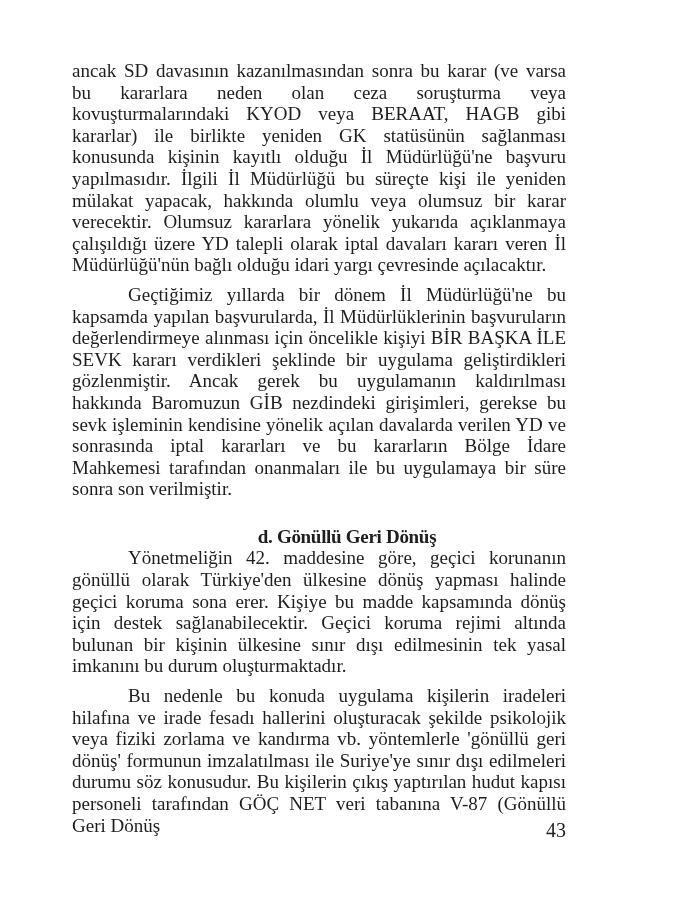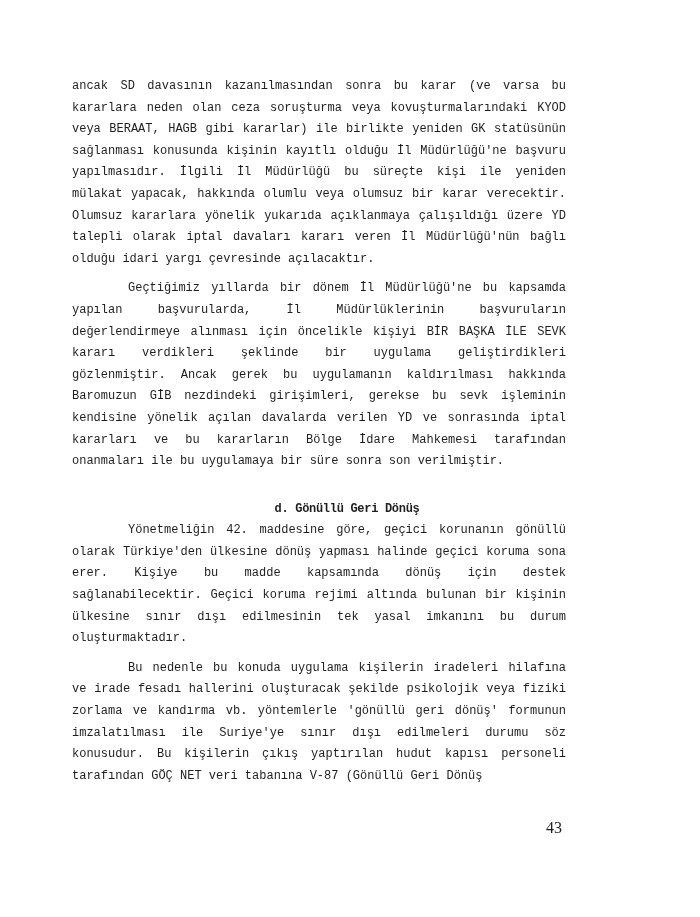--- a/index.html
+++ b/index.html
@@ -1,43 +1,43 @@
 <!DOCTYPE html>
 <html><head>
 <meta charset="utf-8">
 <style>
   html, body { margin: 0; padding: 0; background: #ffffff; }
   body { width: 700px; height: 917px; position: relative; overflow: hidden; }
   .page {
     position: absolute;
     left: 72px;
-    top: 76px;
+    top: 60px;
     width: 494px;
-    font-family: Liberation Mono, monospace;
-    font-size: 12px;
+    font-family: Liberation Serif, serif;
+    font-size: 19px;
     line-height: 21.6px;
     color: #1e1e1e;
     text-align: justify;
   }
   .page p { margin: 0; }
   .indent { text-indent: 56px; }
   .gap-small { margin-top: 8px !important; }
   .heading {
     font-weight: bold;
     text-indent: 56px;
     margin-top: 26px !important;
     text-align: center;
     letter-spacing: -0.3px;
   }
   .page-number {
     position: absolute;
     left: 546px;
     top: 819px;
     font-family: "Liberation Serif", serif;
-    font-size: 16px;
+    font-size: 20px;
     color: #1e1e1e;
   }
 </style>
 </head>
 <body>
 
 <div class="page">
   <p>ancak SD davasının kazanılmasından sonra bu karar (ve varsa bu kararlara neden olan ceza soruşturma veya kovuşturmalarındaki KYOD veya BERAAT, HAGB gibi kararlar) ile birlikte yeniden GK statüsünün sağlanması konusunda kişinin kayıtlı olduğu İl Müdürlüğü'ne başvuru yapılmasıdır. İlgili İl Müdürlüğü bu süreçte kişi ile yeniden mülakat yapacak, hakkında olumlu veya olumsuz bir karar verecektir. Olumsuz kararlara yönelik yukarıda açıklanmaya çalışıldığı üzere YD talepli olarak iptal davaları kararı veren İl Müdürlüğü'nün bağlı olduğu idari yargı çevresinde açılacaktır.</p>
   <p class="indent gap-small">Geçtiğimiz yıllarda bir dönem İl Müdürlüğü'ne bu kapsamda yapılan başvurularda, İl Müdürlüklerinin başvuruların değerlendirmeye alınması için öncelikle kişiyi BİR BAŞKA İLE SEVK kararı verdikleri şeklinde bir uygulama geliştirdikleri gözlenmiştir. Ancak gerek bu uygulamanın kaldırılması hakkında Baromuzun GİB nezdindeki girişimleri, gerekse bu sevk işleminin kendisine yönelik açılan davalarda verilen YD ve sonrasında iptal kararları ve bu kararların Bölge İdare Mahkemesi tarafından onanmaları ile bu uygulamaya bir süre sonra son verilmiştir.</p>
   <p class="heading">d. Gönüllü Geri Dönüş</p>

